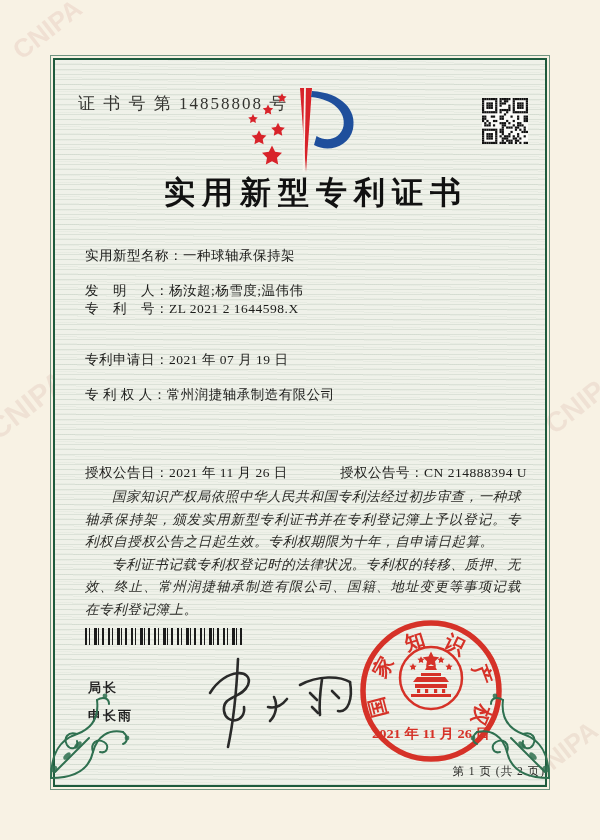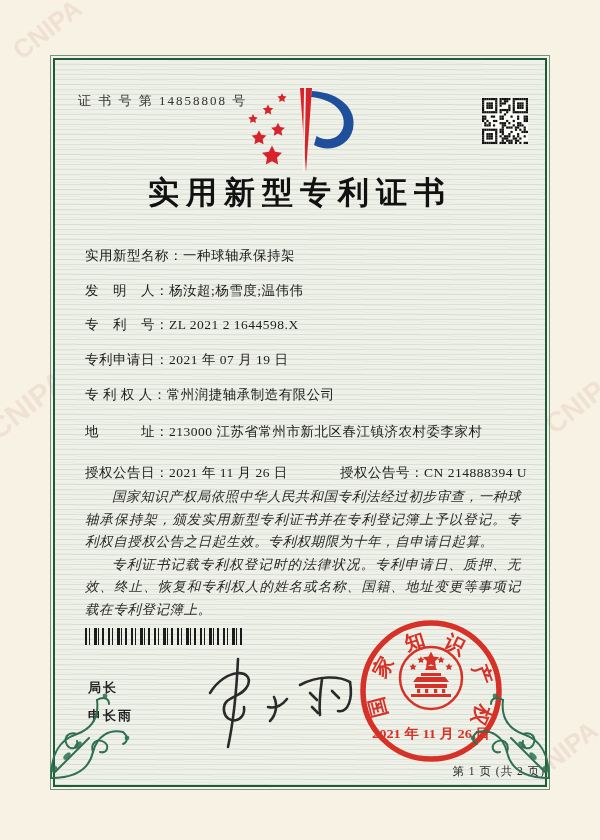--- a/index.html
+++ b/index.html
@@ -8,25 +8,25 @@
   
   .wm{position:absolute;font-family:"Liberation Sans",sans-serif;font-weight:bold;
       transform:rotate(-38deg);pointer-events:none;user-select:none;}
   
   .frame{position:absolute;left:53px;top:58px;width:494px;height:729px;box-sizing:border-box;
          border:2px solid #1e5b3d;outline:1px solid #6f9480;outline-offset:2px;
          background-color:#eff1e9;
          background-image:
            repeating-linear-gradient(0deg, rgba(148,170,152,0.22) 0 1px, transparent 1px 5px),
            repeating-linear-gradient(2deg, rgba(178,196,180,0.12) 0 1px, transparent 1px 7px);}
-  .cert-no{position:absolute;left:23px;top:32px;font-size:13px;letter-spacing:2px;color:#33332f;}
+  .cert-no{position:absolute;left:23px;top:32px;font-size:17px;letter-spacing:2px;color:#33332f;}
   .logo{position:absolute;left:190px;top:28px;}
   .qr{position:absolute;left:427px;top:38px;width:46px;height:46px;background:#fbfbf8;}
   .title{position:absolute;left:0;top:112px;width:100%;text-align:center;
-         font-size:31px;font-weight:bold;letter-spacing:7px;color:#111;}
+         font-size:31px;font-weight:bold;letter-spacing:7px;color:#111;padding-left:16px;}
   .row{position:absolute;left:30px;width:440px;font-size:13.5px;color:#1c1c1a;white-space:nowrap;}
   .row .lab{letter-spacing:0.5px;}
   .row .val{letter-spacing:0.5px;}
   .pair2{position:absolute;left:255px;top:0;}
   .body-text{position:absolute;left:30px;top:426px;width:436px;
              font-size:13.5px;line-height:22.5px;color:#2a2a26;font-style:italic;
              font-family:"Liberation Serif",serif;}
   .body-text p{margin:0;text-indent:2em;text-align:justify;letter-spacing:0.6px;}
   .barcode{position:absolute;left:30px;top:568px;width:157px;height:17px;
      background:repeating-linear-gradient(90deg,
@@ -301,42 +301,39 @@
         </svg></div>
 
     <div class="title">实用新型专利证书</div>
 
     <div class="row" style="top:187px">
       <span class="lab">实用新型名称：</span><span class="val">一种球轴承保持架</span>
     </div>
     <div class="row" style="top:222px">
       <span class="lab">发　明　人：</span><span class="val">杨汝超;杨雪度;温伟伟</span>
     </div>
-    <div class="row" style="top:256px">
+    <div class="row" style="top:240px">
       <span class="lab">专　利　号：</span><span class="val">ZL 2021 2 1644598.X</span>
     </div>
     <div class="row" style="top:291px">
       <span class="lab">专利申请日：</span><span class="val">2021 年 07 月 19 日</span>
     </div>
     <div class="row" style="top:326px">
       <span class="lab">专 利 权 人：</span><span class="val">常州润捷轴承制造有限公司</span>
-    </div>
-    <div class="row" style="top:363px">
-      <span class="lab">地　　　址：</span><span class="val">213000 江苏省常州市新北区春江镇济农村委李家村</span>
     </div>
     <div class="row" style="top:404px">
       <span class="lab">授权公告日：</span><span class="val">2021 年 11 月 26 日</span>
       <span class="pair2">
         <span class="lab">授权公告号：</span><span class="val">CN 214888394 U</span>
       </span>
     </div>
 
     <div class="body-text">
       <p>国家知识产权局依照中华人民共和国专利法经过初步审查，一种球轴承保持架，颁发实用新型专利证书并在专利登记簿上予以登记。专利权自授权公告之日起生效。专利权期限为十年，自申请日起算。</p>
-      <p>专利证书记载专利权登记时的法律状况。专利申请日、质押、无效、终止、恢复和专利权人的姓名或名称、国籍、地址变更等事项记载在专利登记簿上。</p>
+      <p>专利证书记载专利权登记时的法律状况。专利权的转移、质押、无效、终止、常州润捷轴承制造有限公司、国籍、地址变更等事项记载在专利登记簿上。</p>
     </div>
 
     <div class="barcode"></div>
 
     <div class="director">
       <div>局长</div>
       <div>申长雨</div>
     </div>
 
     <div class="signature">

